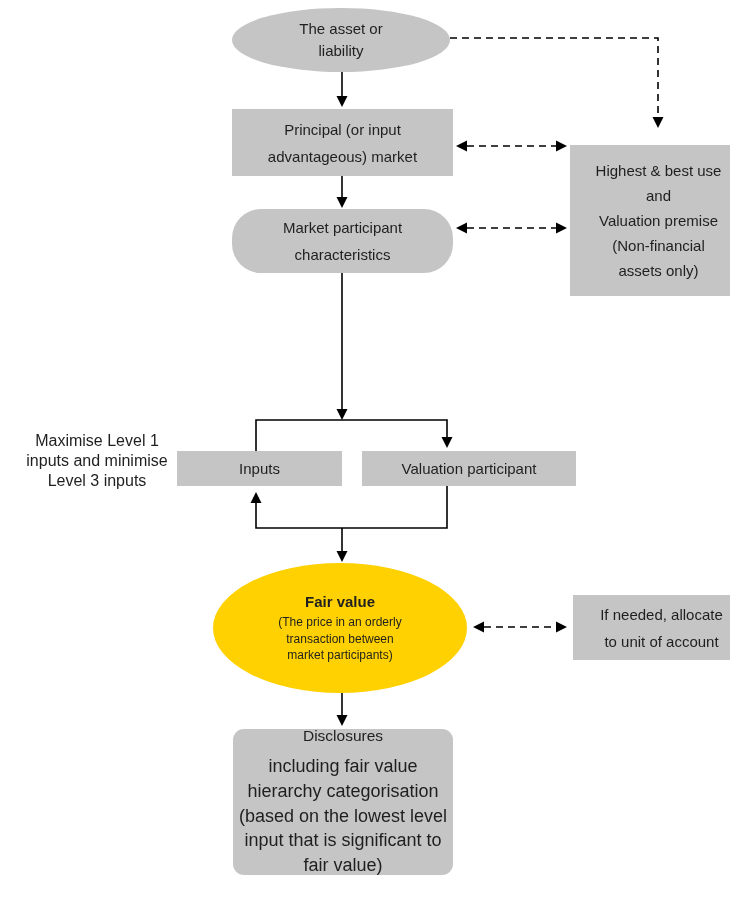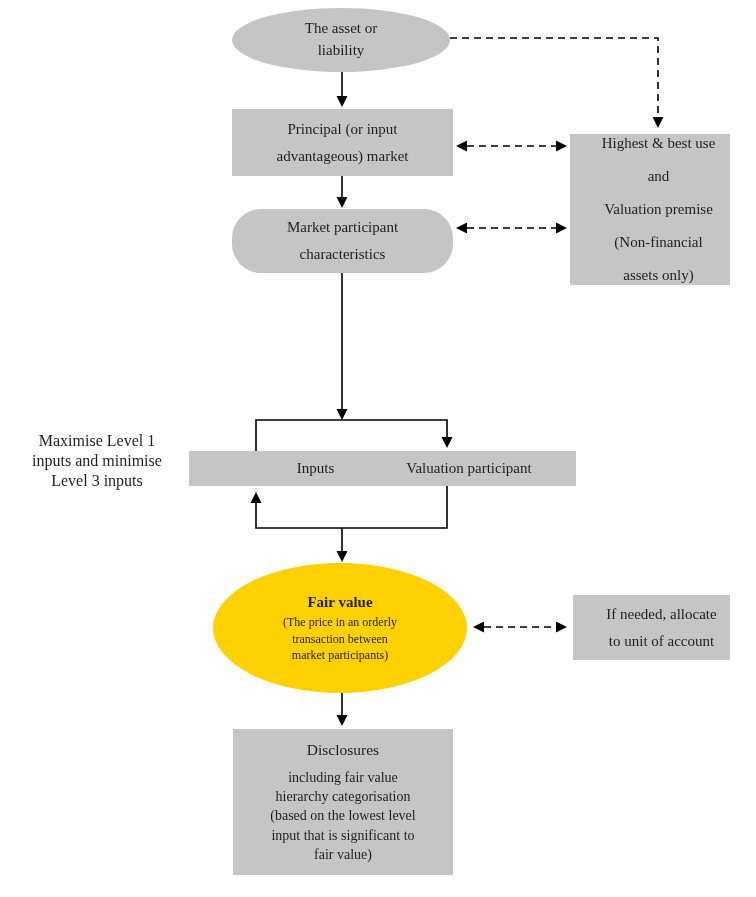--- a/index.html
+++ b/index.html
@@ -1,21 +1,21 @@
 <!DOCTYPE html>
 <html style="--node-gray: #C5C5C5; --fair-value-yellow: #FFD100; --text: #1F1F1F; --connector: #000000;"><head>
 <meta charset="utf-8">
 <style>
   html, body { margin: 0; padding: 0; background: #ffffff; }
   .canvas {
     position: relative;
     width: 730px;
     height: 897px;
     background: #ffffff;
-    font-family: Liberation Serif, serif;
+    font-family: Liberation Sans, sans-serif;
     color: var(--text, #1f1f1f);
     overflow: hidden;
   }
   svg.connectors { position: absolute; left: 0; top: 0; width: 756px; height: 897px; }
   .line { fill: none; stroke: var(--connector, #000); stroke-width: 1.6; }
   .dashed { stroke-dasharray: 7 5; }
   .head { fill: var(--connector, #000); stroke: none; }
 
   .node {
     position: absolute;
@@ -28,31 +28,31 @@
     font-size: 15px;
     line-height: 1.8;
   }
   .node .label { white-space: pre-line; }
   .ellipse { border-radius: 50%; }
   .yellow { background: var(--fair-value-yellow, #FFD100); }
 
   #n-asset        { left: 232px; top: 8px;   width: 218px; height: 64px; line-height: 1.45; }
   #n-principal    { left: 232px; top: 109px; width: 221px; height: 67px; }
   #n-participant  { left: 232px; top: 209px; width: 221px; height: 64px; border-radius: 29px; }
-  #n-highest      { left: 570px; top: 134px; width: 177px; height: 151px; line-height: 33px; text-align: center; }
-  #n-inputs       { left: 189px; top: 451px; width: 165px; height: 35px; padding-left: 44px; }
+  #n-highest      { left: 570px; top: 145px; width: 177px; height: 151px; line-height: 25px; text-align: center; }
+  #n-inputs       { left: 177px; top: 451px; width: 165px; height: 35px; }
   #n-valuation    { left: 362px; top: 451px; width: 214px; height: 35px; }
   #n-fair         { left: 213px; top: 563px; width: 254px; height: 130px; }
   #n-unit         { left: 573px; top: 595px; width: 177px; height: 65px; text-align: center; }
-  #n-disclosures  { left: 233px; top: 729px; width: 220px; height: 146px; }
+  #n-disclosures  { left: 233px; top: 729px; width: 220px; height: 146px; border-radius: 11px; }
 
   #n-fair .title { font-weight: bold; font-size: 15px; line-height: 1.35; margin-bottom: 2px; }
   #n-fair .label { font-size: 12px; line-height: 1.37; }
   #n-disclosures .title { font-size: 15.5px; line-height: 1.3; margin-bottom: 8px; }
-  #n-disclosures .label { font-size: 14px; line-height: 1.38; }
+  #n-disclosures .label { font-size: 18px; line-height: 1.38; }
 
   .floating-note {
     position: absolute;
     left: 14px; top: 431px; width: 166px;
     text-align: center;
     font-size: 16px;
     line-height: 20px;
     white-space: pre-line;
     background: transparent;
   }

